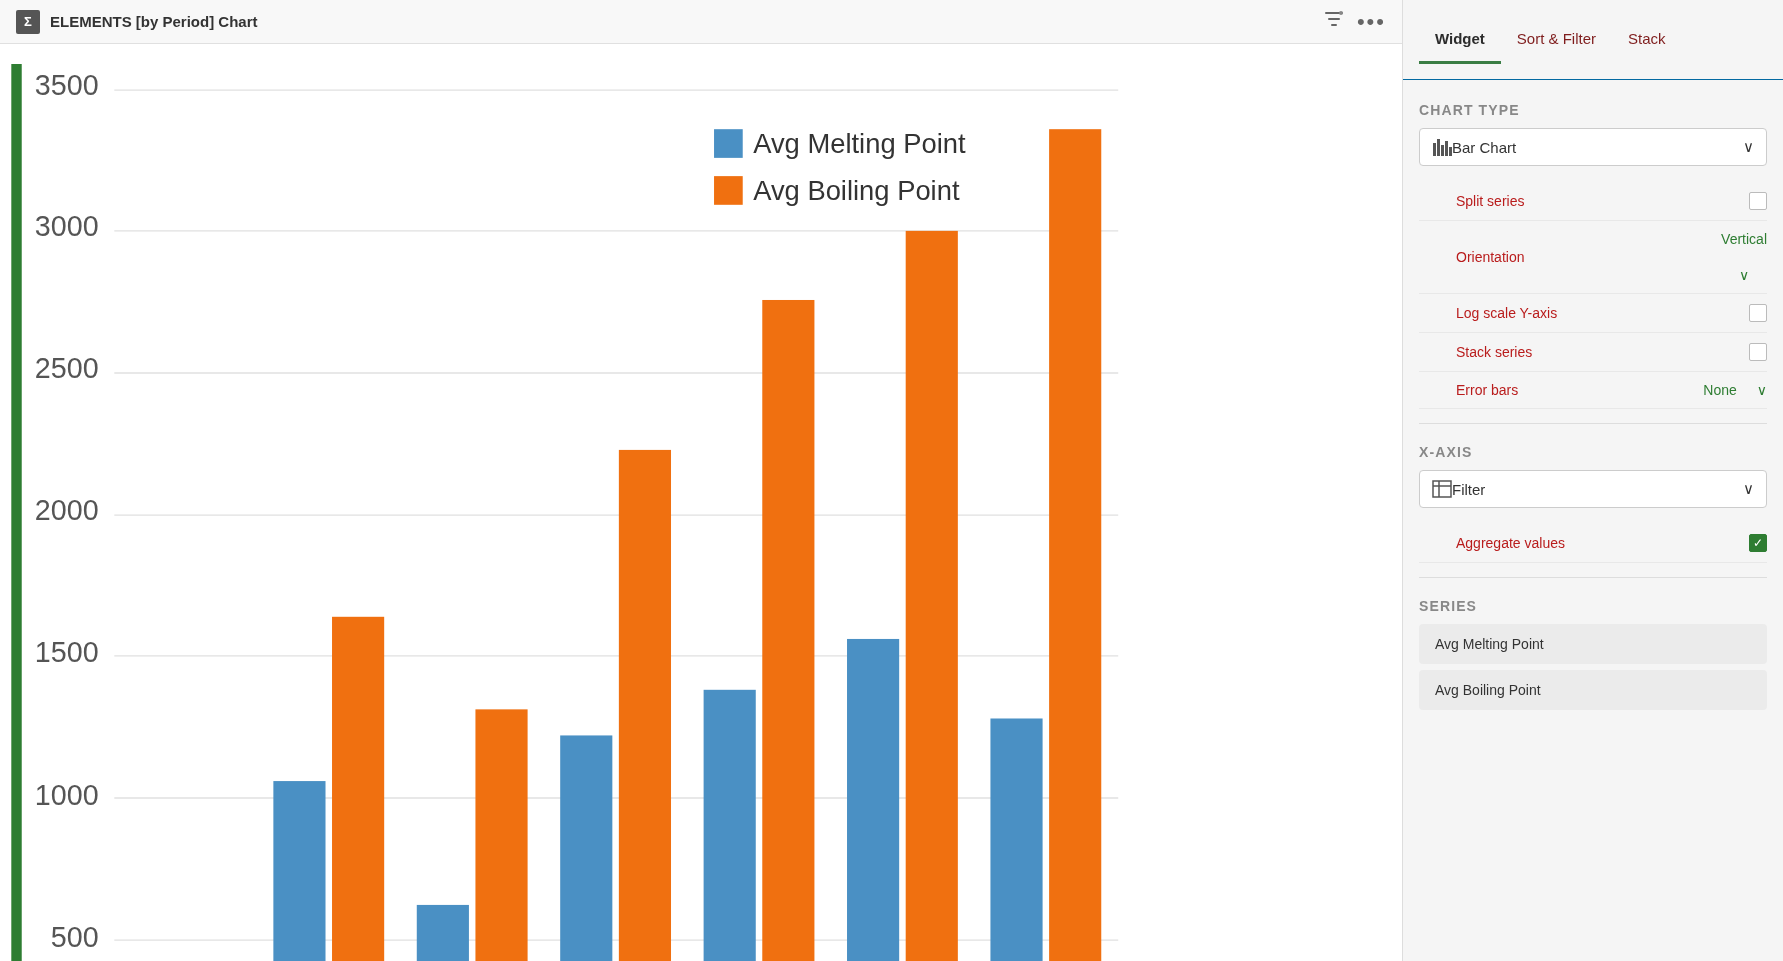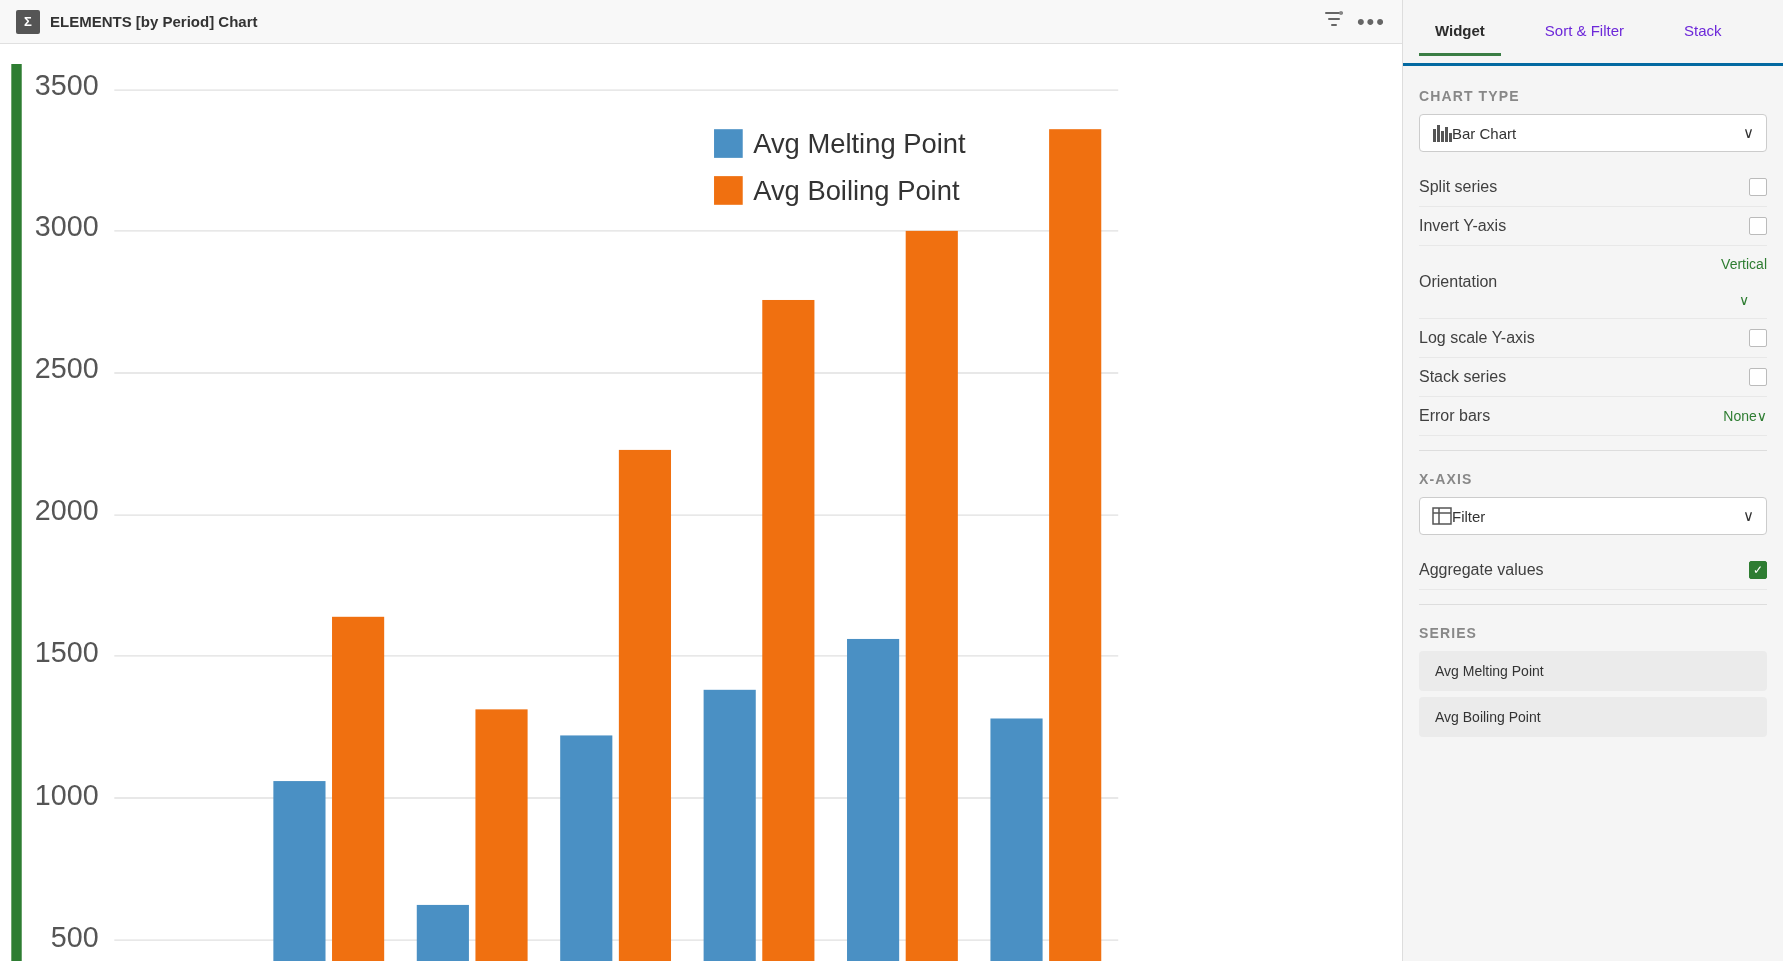--- a/index.html
+++ b/index.html
@@ -70,43 +70,42 @@
       width: 380px;
       background: #f5f5f5;
       display: flex;
       flex-direction: column;
       overflow-y: auto;
     }
 
     
     .panel-tabs {
       display: flex;
-      border-bottom: 3px solid #0369a1;
+      border-bottom: 1px solid #0369a1;
       background: #f5f5f5;
-      padding: 8px 16px;
-      gap: 28px;
+      padding: 16px 16px;
     }
 
     .panel-tab {
       padding: 14px 16px;
       font-size: 15px;
       color: #555;
       cursor: pointer;
       border-bottom: 3px solid transparent;
       margin-bottom: -1px;
     }
 
     .panel-tab.active {
       color: #2c2c2c;
       border-bottom: 3px solid #3a7d44;
       font-weight: 600;
     }
 
     .panel-tab.green {
-      color: #6d28d9;
+      color: #7f1d1d;
     }
 
     .panel-content {
       padding: 16px;
       display: flex;
       flex-direction: column;
       gap: 0;
     }
 
     .section-label {
@@ -153,22 +152,23 @@
       justify-content: space-between;
       padding: 10px 0;
       border-bottom: 1px solid #e8e8e8;
     }
 
     .toggle-row:last-child {
       border-bottom: none;
     }
 
     .toggle-label {
-      font-size: 16px;
-      color: #404040;
+      font-size: 14px;
+      color: #b91c1c;
+      margin-left: 37px;
     }
 
     .toggle-checkbox {
       width: 18px; height: 18px;
       border: 1.5px solid #bbb;
       border-radius: 2px;
       background: #fff;
       display: flex; align-items: center; justify-content: center;
     }
 
@@ -187,21 +187,21 @@
       color: #2e7d32;
       font-size: 14px;
       cursor: pointer;
       display: flex; align-items: center; gap: 20px; flex-direction: column;
     }
 
     .error-bars-value {
       color: #2e7d32;
       font-size: 14px;
       cursor: pointer;
-      display: flex; align-items: center; gap: 0;
+      display: flex; align-items: center; gap: 20px;
     }
 
     .section-divider {
       height: 1px;
       background: #ddd;
       margin: 14px 0;
     }
 
     .series-item {
       background: #ebebeb;
@@ -322,24 +322,20 @@
         <span>Bar Chart</span>
       </div>
       <span class="chevron-down">∨</span>
     </div>
 
     <div class="toggle-row">
       <span class="toggle-label">Split series</span>
       <div class="toggle-checkbox"></div>
     </div>
 
-    <div class="toggle-row">
-      <span class="toggle-label">Invert Y-axis</span>
-      <div class="toggle-checkbox"></div>
-    </div>
 
     <div class="toggle-row">
       <span class="toggle-label">Orientation</span>
       <span class="orientation-value">
         <span>Vertical</span>
         <span>∨</span>
       </span>
     </div>
 
     <div class="toggle-row">

